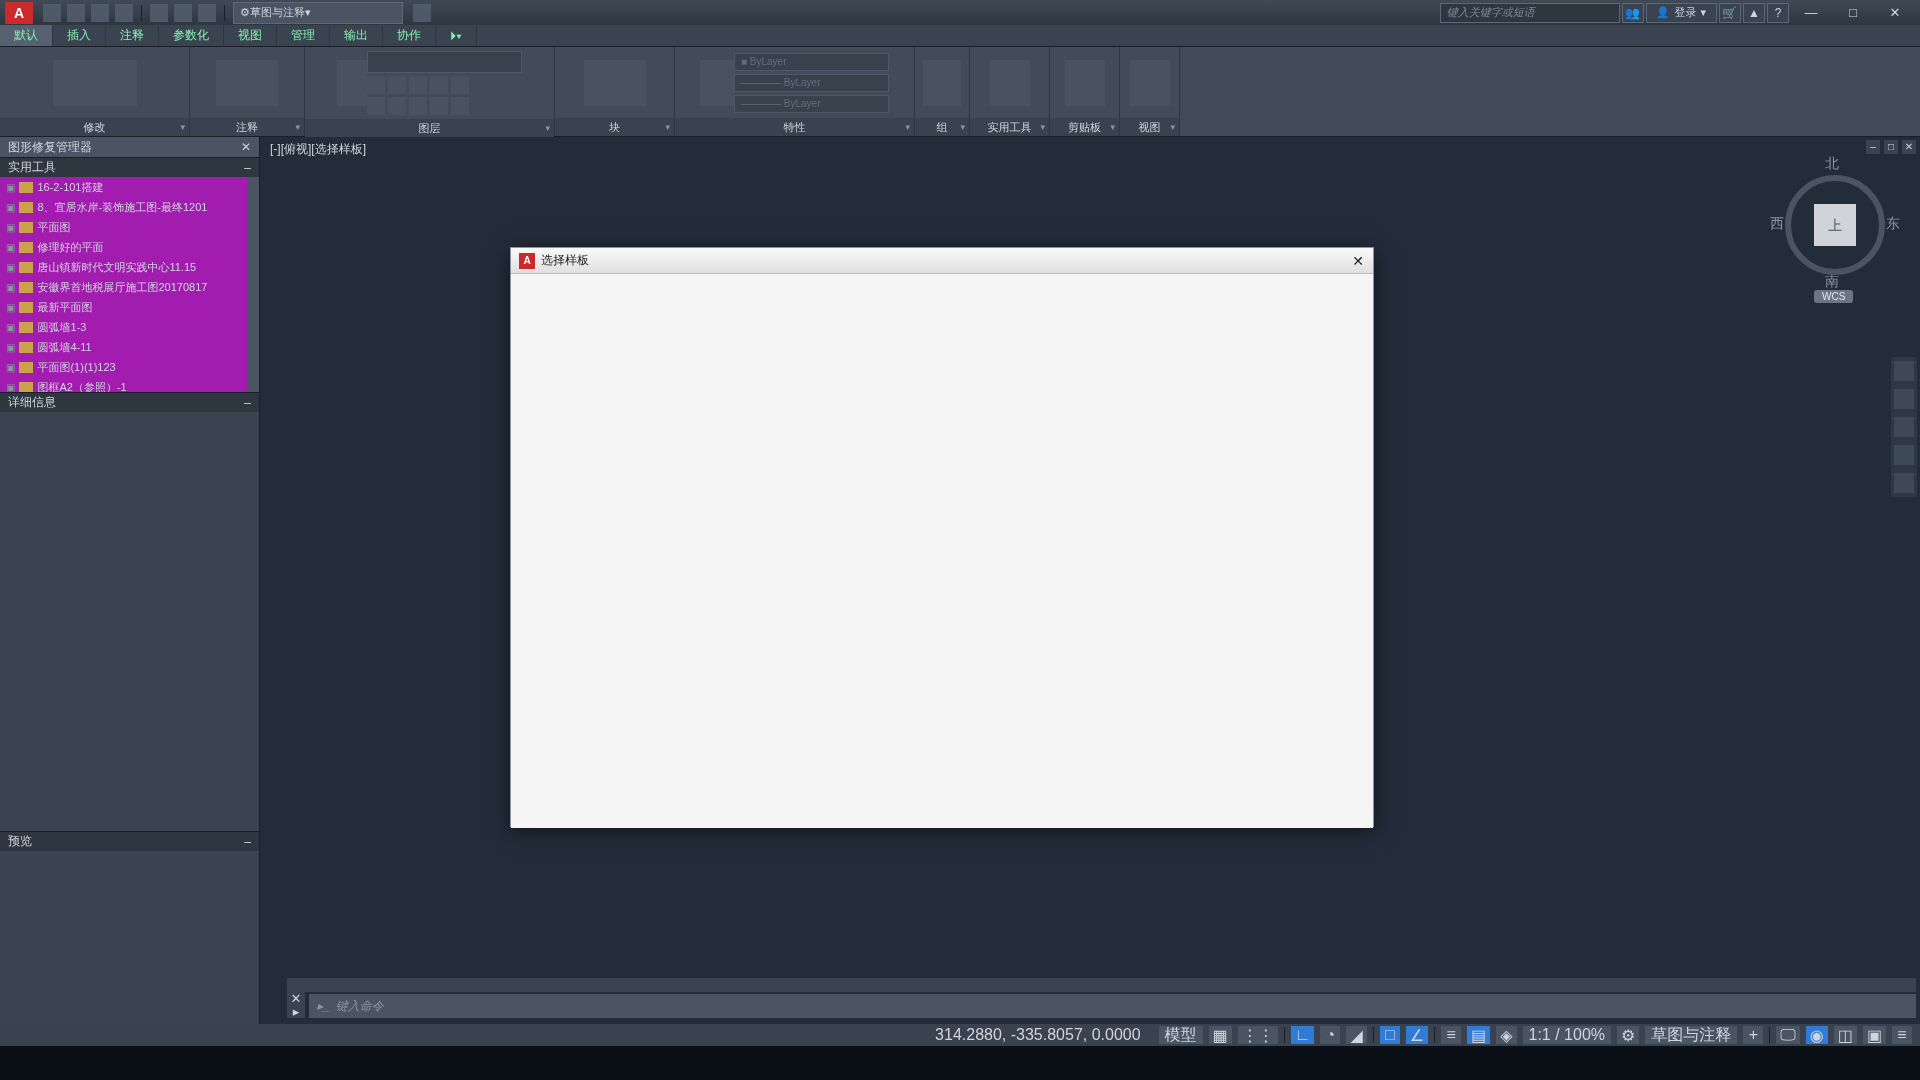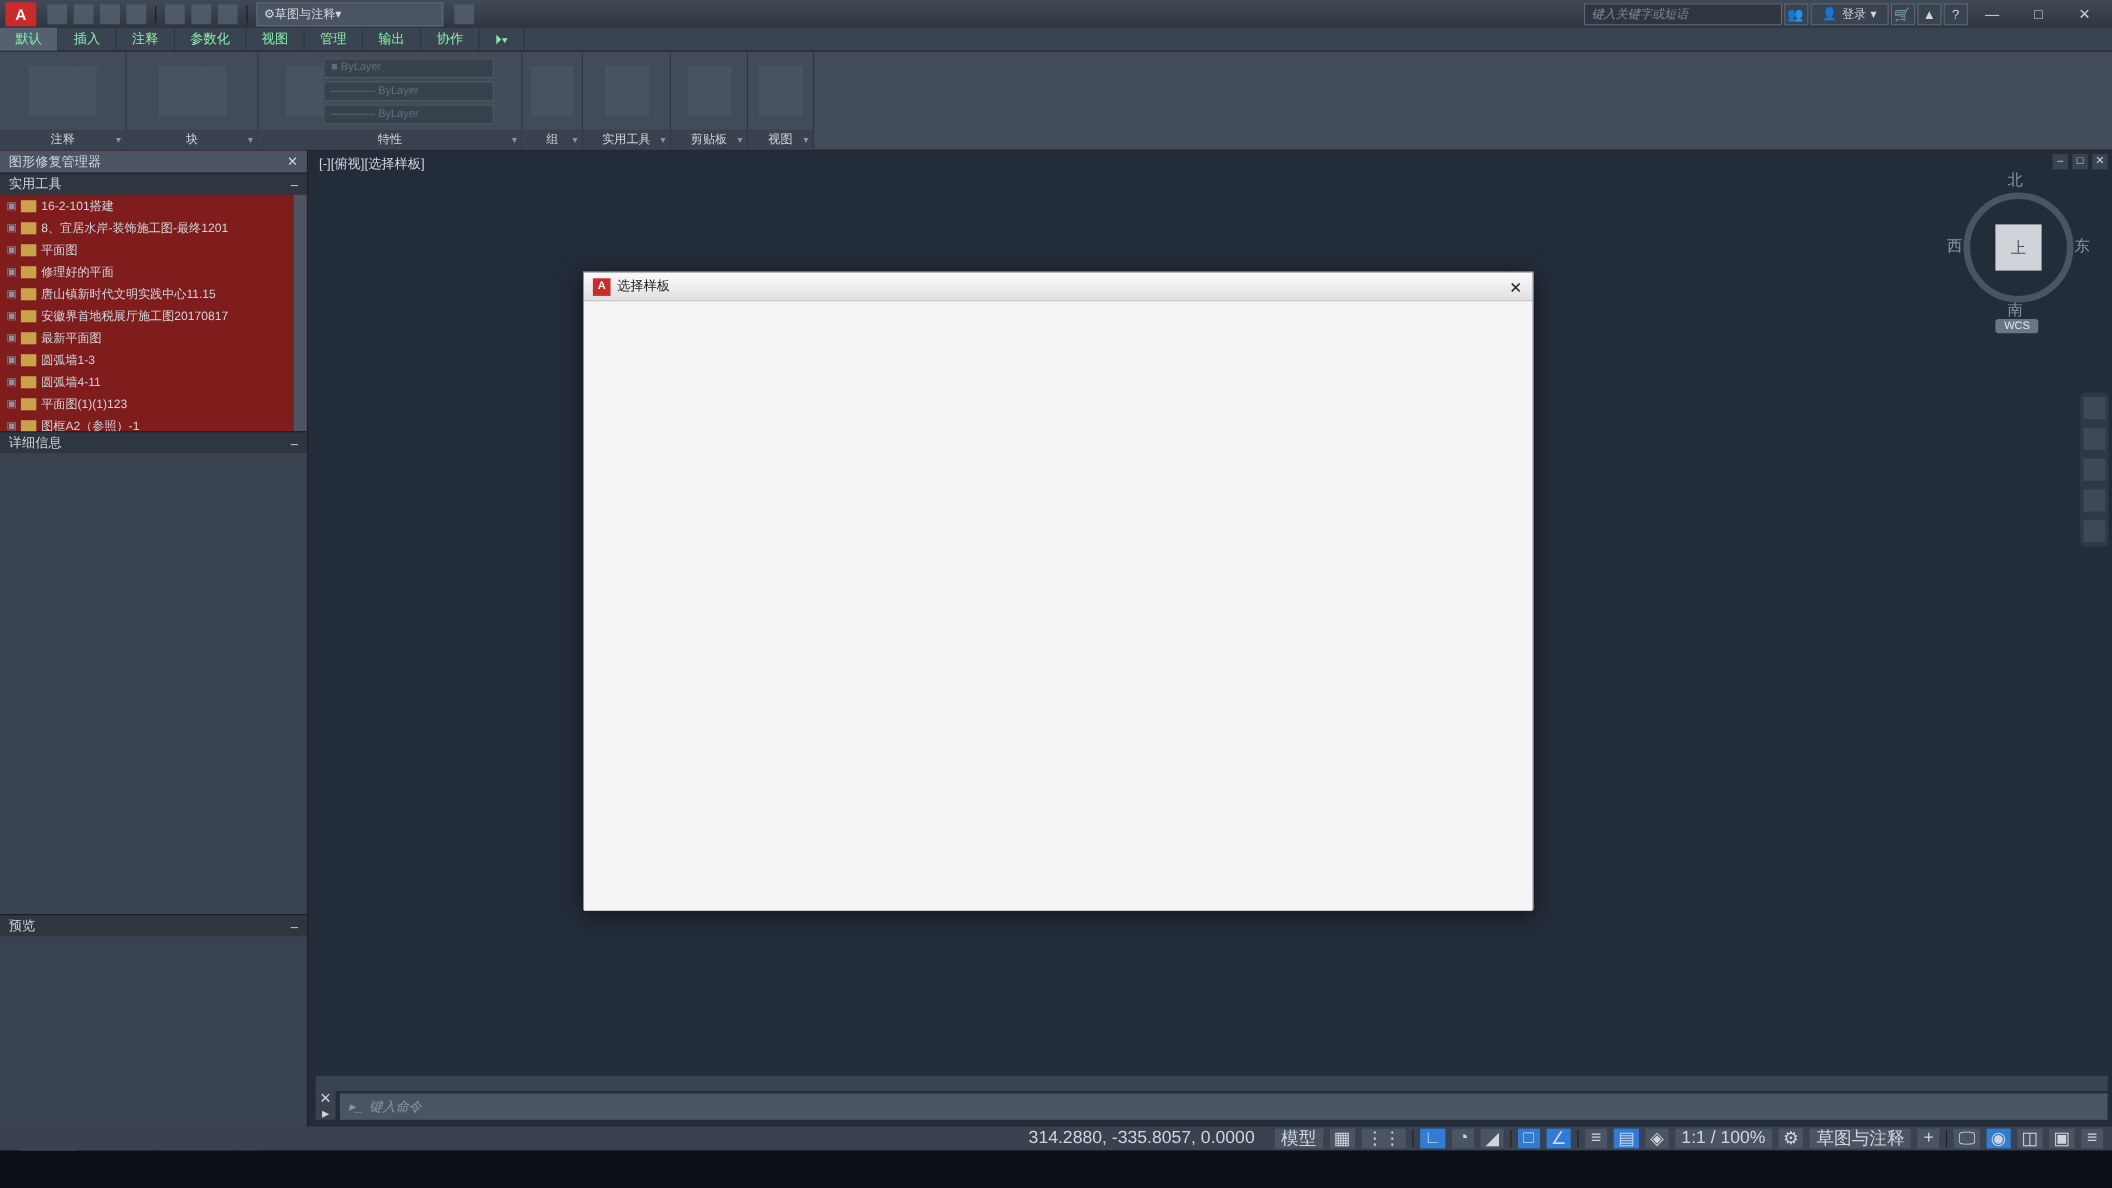--- a/index.html
+++ b/index.html
@@ -33,21 +33,21 @@
 .panel-title::after { content:"▾"; position:absolute; right:4px; font-size:9px; color:#8a95a3; }
 .ico-big { width:40px; height:46px; background:#556070; opacity:.7; }
 .ico-sm { width:18px; height:18px; background:#556070; opacity:.7; }
 .ico-col { display:flex; flex-direction:column; gap:3px; }
 .ico-row { display:flex; gap:3px; align-items:center; }
 .layer-combo { width:155px; height:22px; background:#2e3640; border:1px solid #5d6876; }
 .prop-combo { width:155px; height:18px; background:#2e3640; border:1px solid #5d6876; font-size:10px; color:#8a95a3; padding-left:6px; display:flex; align-items:center; }
 
 
 .workspace { position:absolute; top:137px; bottom:20px; left:0; right:0; display:flex; }
-.side { width:280px; background:#7f1d1d; display:flex; flex-direction:column; border-right:1px solid #1a1f28;justify-content:flex-end; }
+.side { width:260px; background:#a21caf; display:flex; flex-direction:column; border-right:1px solid #1a1f28;justify-content:flex-end; }
 .side-header { height:20px; background:#4a5463; font-size:12px; color:#cfd5db; padding:0 8px; display:flex; align-items:center; justify-content:space-between; }
 .side-section { height:20px; background:#2e3640; font-size:12px; color:#cfd5db; padding:0 8px; display:flex; align-items:center; justify-content:space-between; border-top:1px solid #1a1f28; }
 .tree { max-height:215px; overflow:hidden; position:relative; }
 .tree::after { content:""; position:absolute; right:0; top:0; bottom:0; width:12px; background:#4a5463; }
 .tree-item { height:20px; font-size:11px; color:#cfd5db; display:flex; align-items:center; padding-left:6px; gap:4px; }
 .tree-item::before { content:"▣"; color:#8a95a3; font-size:10px; }
 .folder-ico { width:14px; height:11px; background:#c9a24a; display:inline-block; }
 .detail-area { flex:1; background:#3a4350; }
 .preview-area { height:175px; background:#3a4350; }
 
@@ -146,26 +146,57 @@
       <div class="menu-item">注释</div>
       <div class="menu-item">参数化</div>
       <div class="menu-item">视图</div>
       <div class="menu-item">管理</div>
       <div class="menu-item">输出</div>
       <div class="menu-item">协作</div>
       <div class="menu-item">⏵▾</div>
     </div>
 
   <div class="ribbon" id="ribbon">
+      <div class="ribbon-panel" style="width: 190px;">
+        <div class="panel-body">
+          <div class="ico-big"></div>
+          <div class="ico-sm" style="height: 46px; width: 22px;"></div>
+          <div class="ico-sm" style="height: 46px; width: 22px;"></div>
+        </div>
+        <div class="panel-title">修改</div>
+      </div>
       <div class="ribbon-panel" style="width: 115px;">
         <div class="panel-body">
           <div class="ico-big"></div>
           <div class="ico-sm" style="height: 46px; width: 22px;"></div>
         </div>
         <div class="panel-title">注释</div>
+      </div>
+      <div class="ribbon-panel" style="width: 250px;">
+        <div class="panel-body">
+          <div class="ico-big" style="width: 30px;"></div>
+          <div class="ico-col">
+            <div class="layer-combo"></div>
+            <div class="ico-row">
+              <div class="ico-sm"></div>
+              <div class="ico-sm"></div>
+              <div class="ico-sm"></div>
+              <div class="ico-sm"></div>
+              <div class="ico-sm"></div>
+            </div>
+            <div class="ico-row">
+              <div class="ico-sm"></div>
+              <div class="ico-sm"></div>
+              <div class="ico-sm"></div>
+              <div class="ico-sm"></div>
+              <div class="ico-sm"></div>
+            </div>
+          </div>
+        </div>
+        <div class="panel-title">图层</div>
       </div>
       <div class="ribbon-panel" style="width: 120px;">
         <div class="panel-body">
           <div class="ico-big"></div>
           <div class="ico-sm" style="height: 46px; width: 22px;"></div>
         </div>
         <div class="panel-title">块</div>
       </div>
       <div class="ribbon-panel" style="width: 240px;">
         <div class="panel-body">

